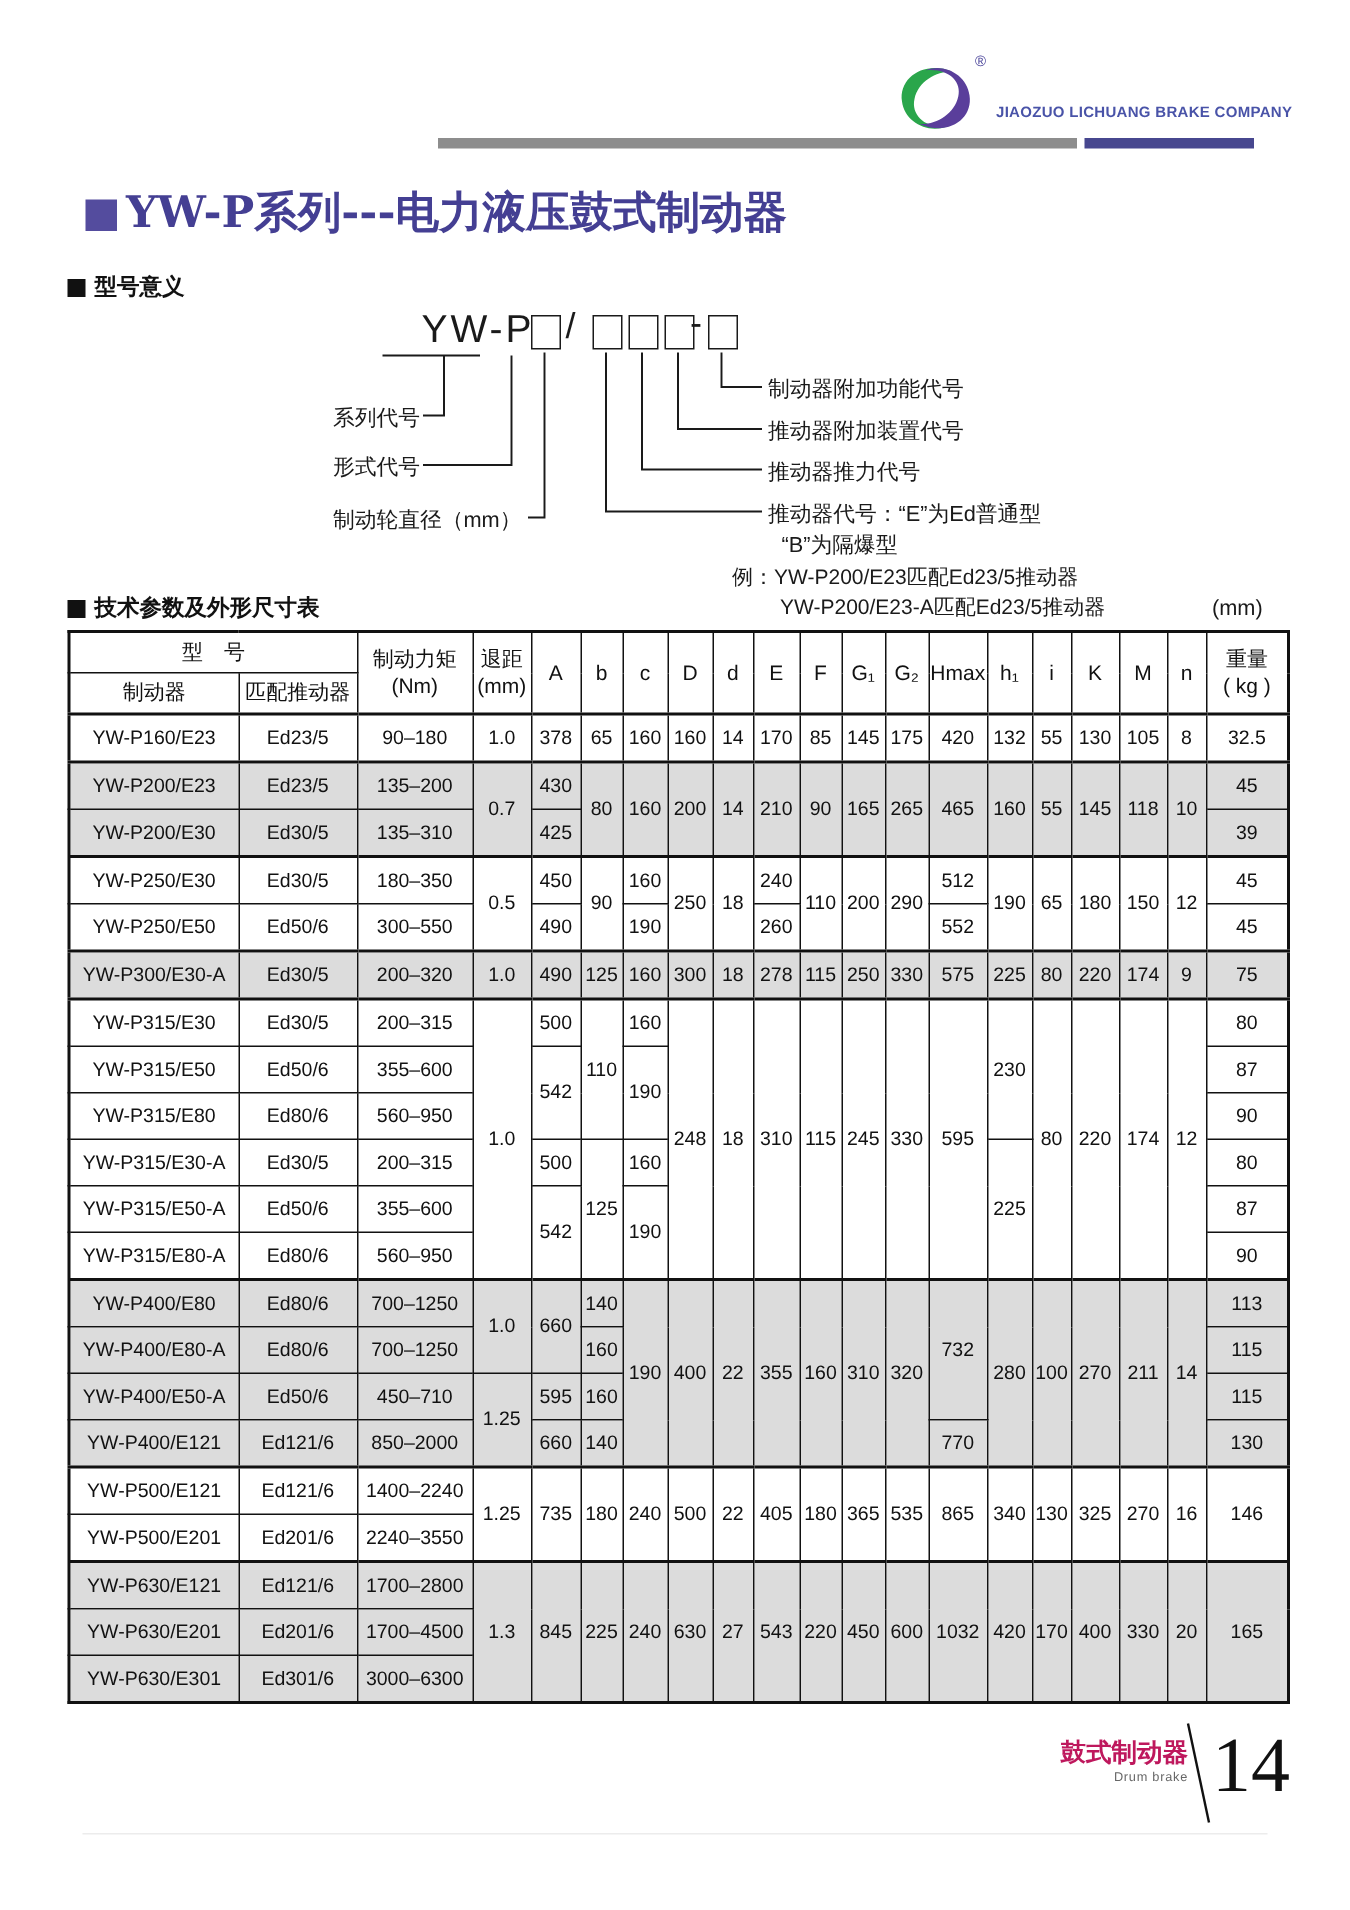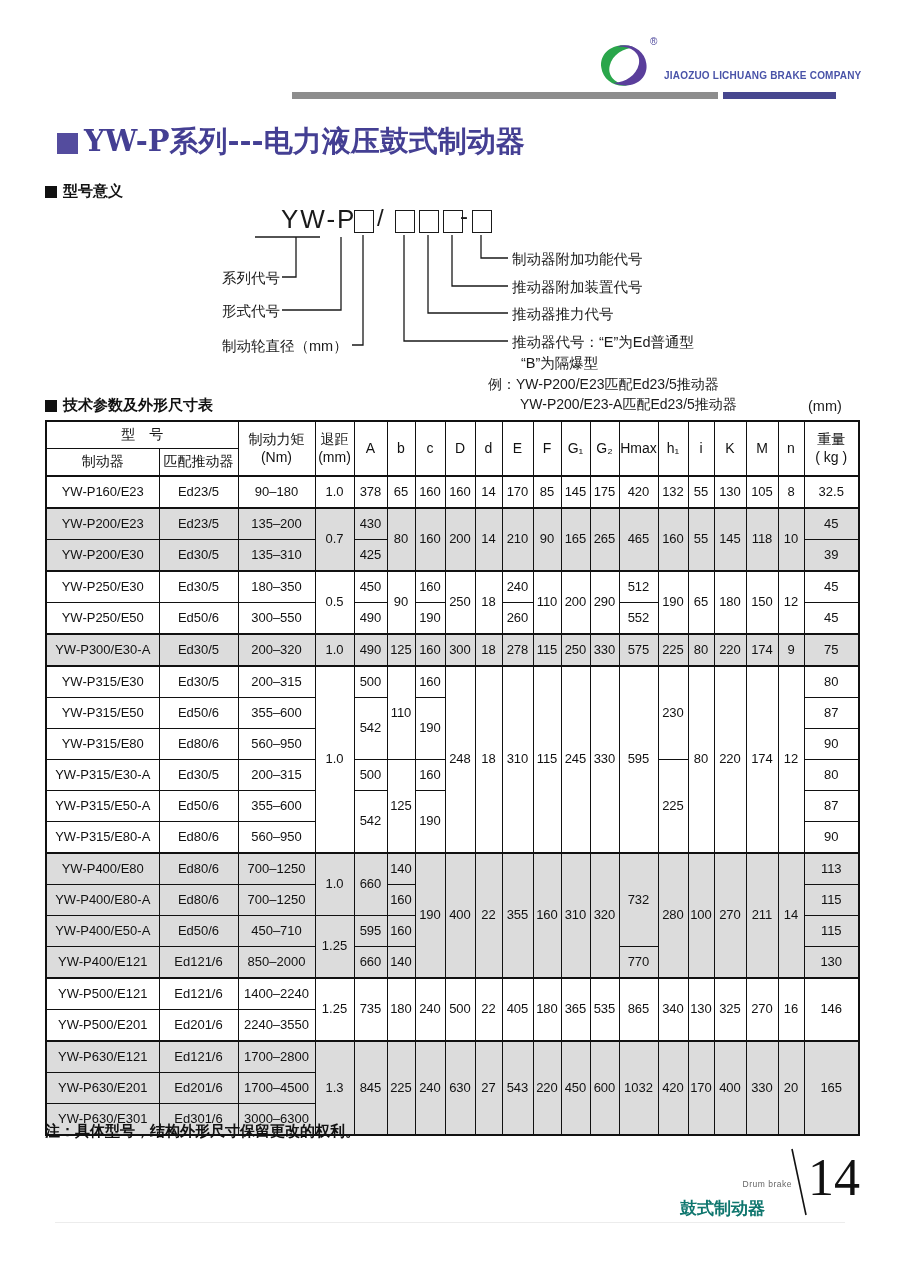--- a/index.html
+++ b/index.html
@@ -33,21 +33,21 @@
   table.spec th, table.spec td{border:1px solid #111;text-align:center;vertical-align:middle;
       padding:0;font-size:13px;color:#111;overflow:hidden;}
   table.spec thead th{height:26px;font-weight:normal;font-size:14px;white-space:pre-line;line-height:1.25;background:#fff;}
   table.spec tbody td{height:30px;line-height:1.1;background:#fff;}
   table.spec tbody tr.shade td{background:#dcdcdc;}
   table.spec tbody tr.grp td{border-top:2px solid #111;}
 
   .note-text{font-size:15px;font-weight:bold;color:#111;white-space:nowrap;}
 
   
-  .pf-cn{font-size:17px;font-weight:bold;color:#0f766e;margin-top:40px;}
+  .pf-cn{font-size:17px;font-weight:bold;color:#be185d;text-align:right;}
   .pf-en{font-size:8.5px;color:#666;text-align:right;letter-spacing:0.5px;}
   .pf-num{font-family:"Liberation Serif","DejaVu Serif",serif;font-size:52px;color:#111;line-height:1;}
   .edge-line{height:1px;background:#ececec;}
 </style>
 </head>
 <body>
 
 <div id="page">
 
   <svg class="abs" style="left:593px;top:38px;" width="60" height="56" viewBox="0 0 72 66">
@@ -423,21 +423,20 @@
           <td>1700–4500</td>
         </tr>
         <tr class="shade">
           <td>YW-P630/E301</td>
           <td>Ed301/6</td>
           <td>3000–6300</td>
         </tr>
       </tbody>
     </table>
 
-  <div class="abs note-text" style="left:45px;top:1122px;">注：具体型号，结构外形尺寸保留更改的权利。</div>
 
   <div class="abs pf-cn" style="left:680px;top:1157px;width:112px;">鼓式制动器</div>
   <div class="abs pf-en" style="left:680px;top:1179px;width:112px;">Drum brake</div>
   <svg class="abs" style="left:786px;top:1146px;" width="26" height="72" viewBox="0 0 26 72">
     <line x1="6" y1="3" x2="20" y2="69" stroke="#111" stroke-width="1.6"></line>
   </svg>
   <div class="abs pf-num" style="left:808px;top:1152px;">14</div>
 
   <div class="abs edge-line" style="left:55px;top:1222px;width:790px;"></div>
 </div>

